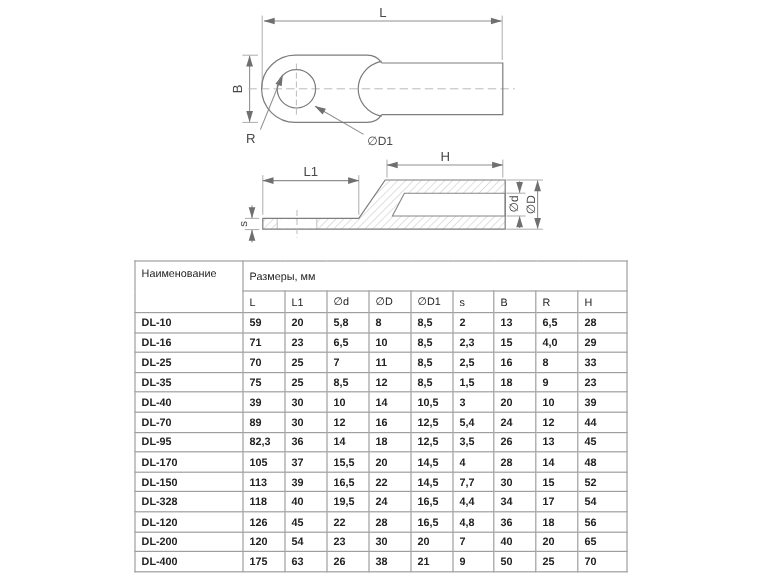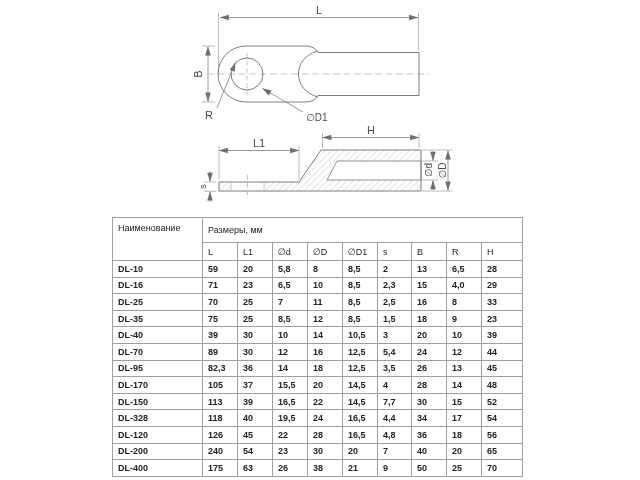--- a/index.html
+++ b/index.html
@@ -279,21 +279,21 @@
           <td>22</td>
           <td>28</td>
           <td>16,5</td>
           <td>4,8</td>
           <td>36</td>
           <td>18</td>
           <td>56</td>
         </tr>
         <tr>
           <td>DL-200</td>
-          <td>240</td>
+          <td>120</td>
           <td>54</td>
           <td>23</td>
           <td>30</td>
           <td>20</td>
           <td>7</td>
           <td>40</td>
           <td>20</td>
           <td>65</td>
         </tr>
         <tr>

